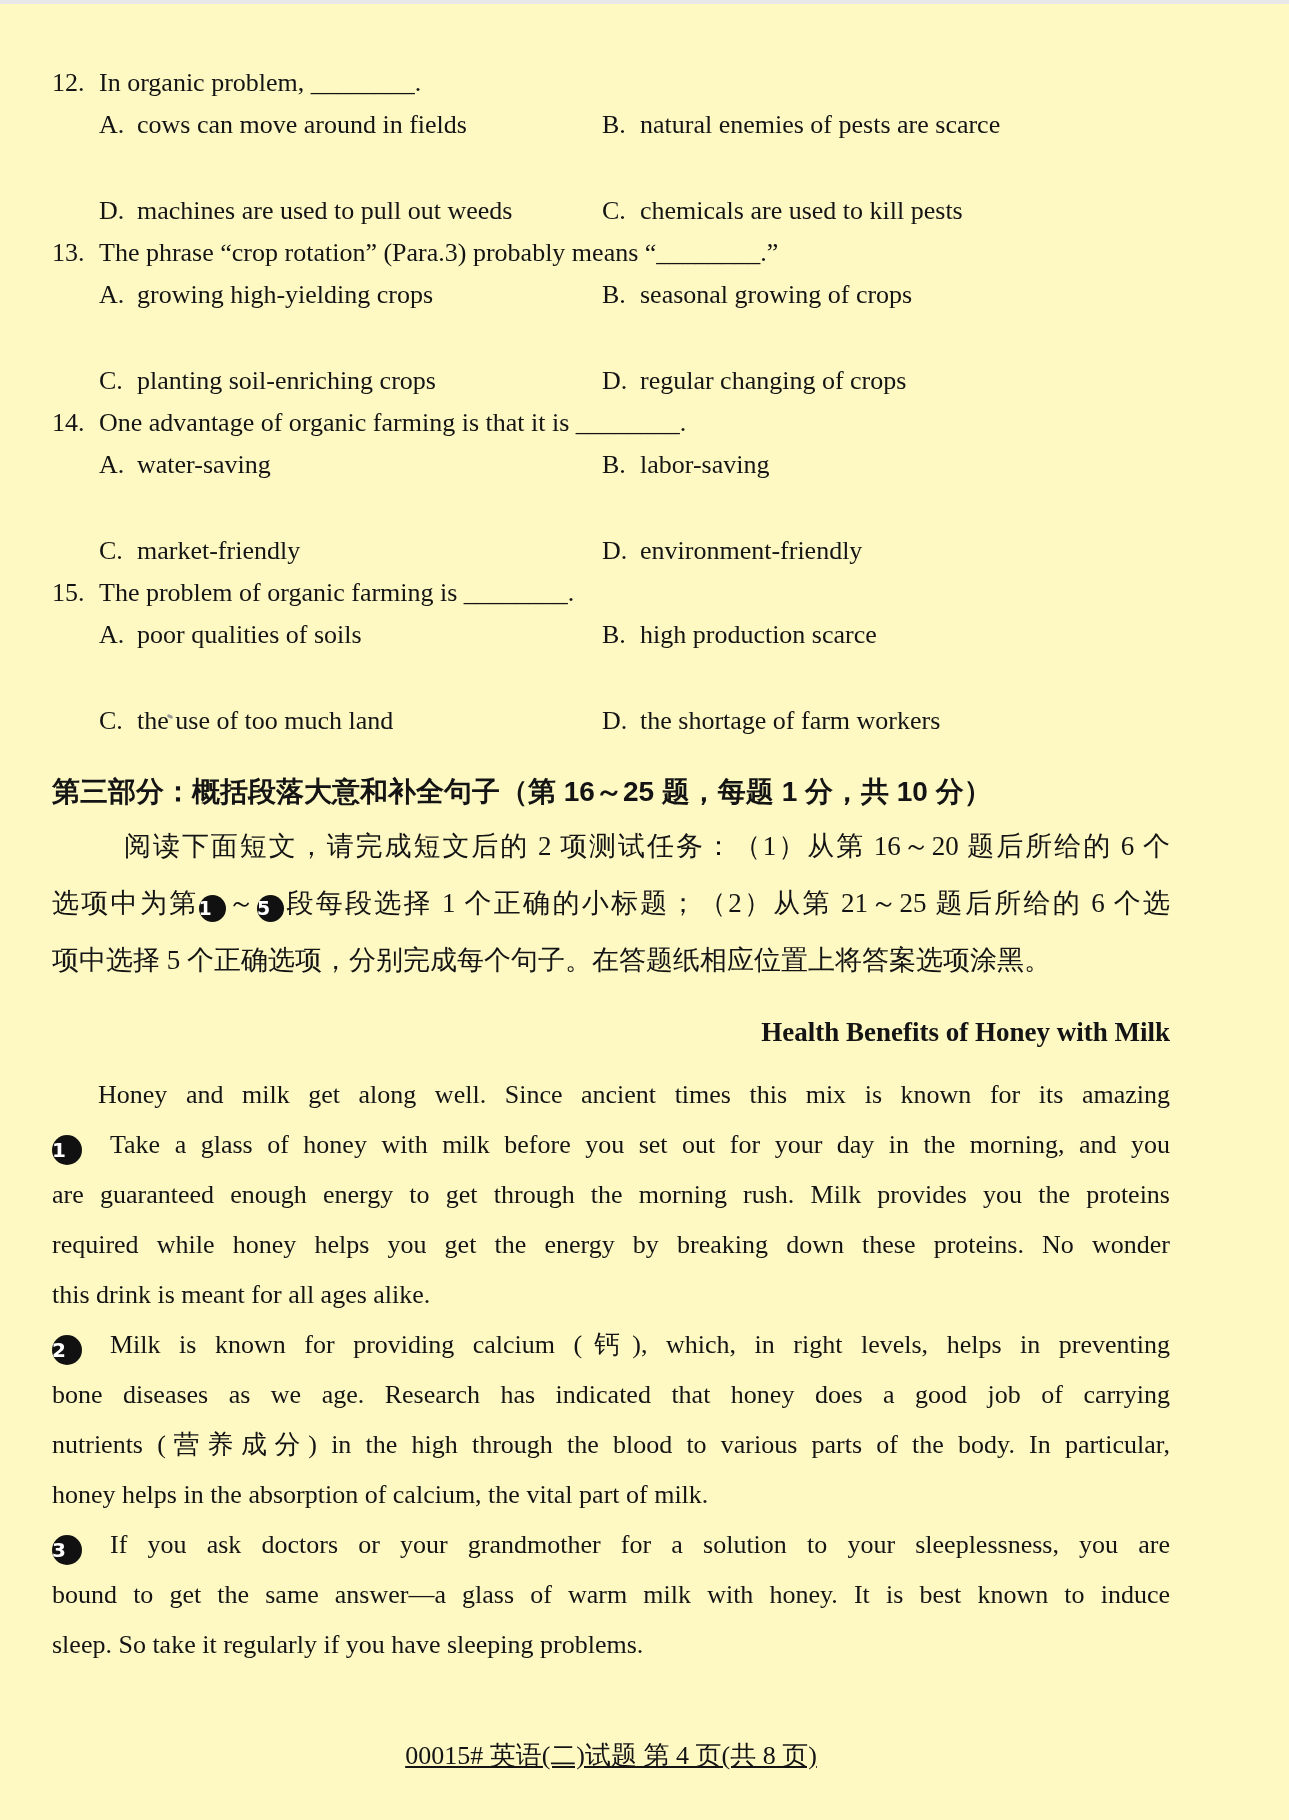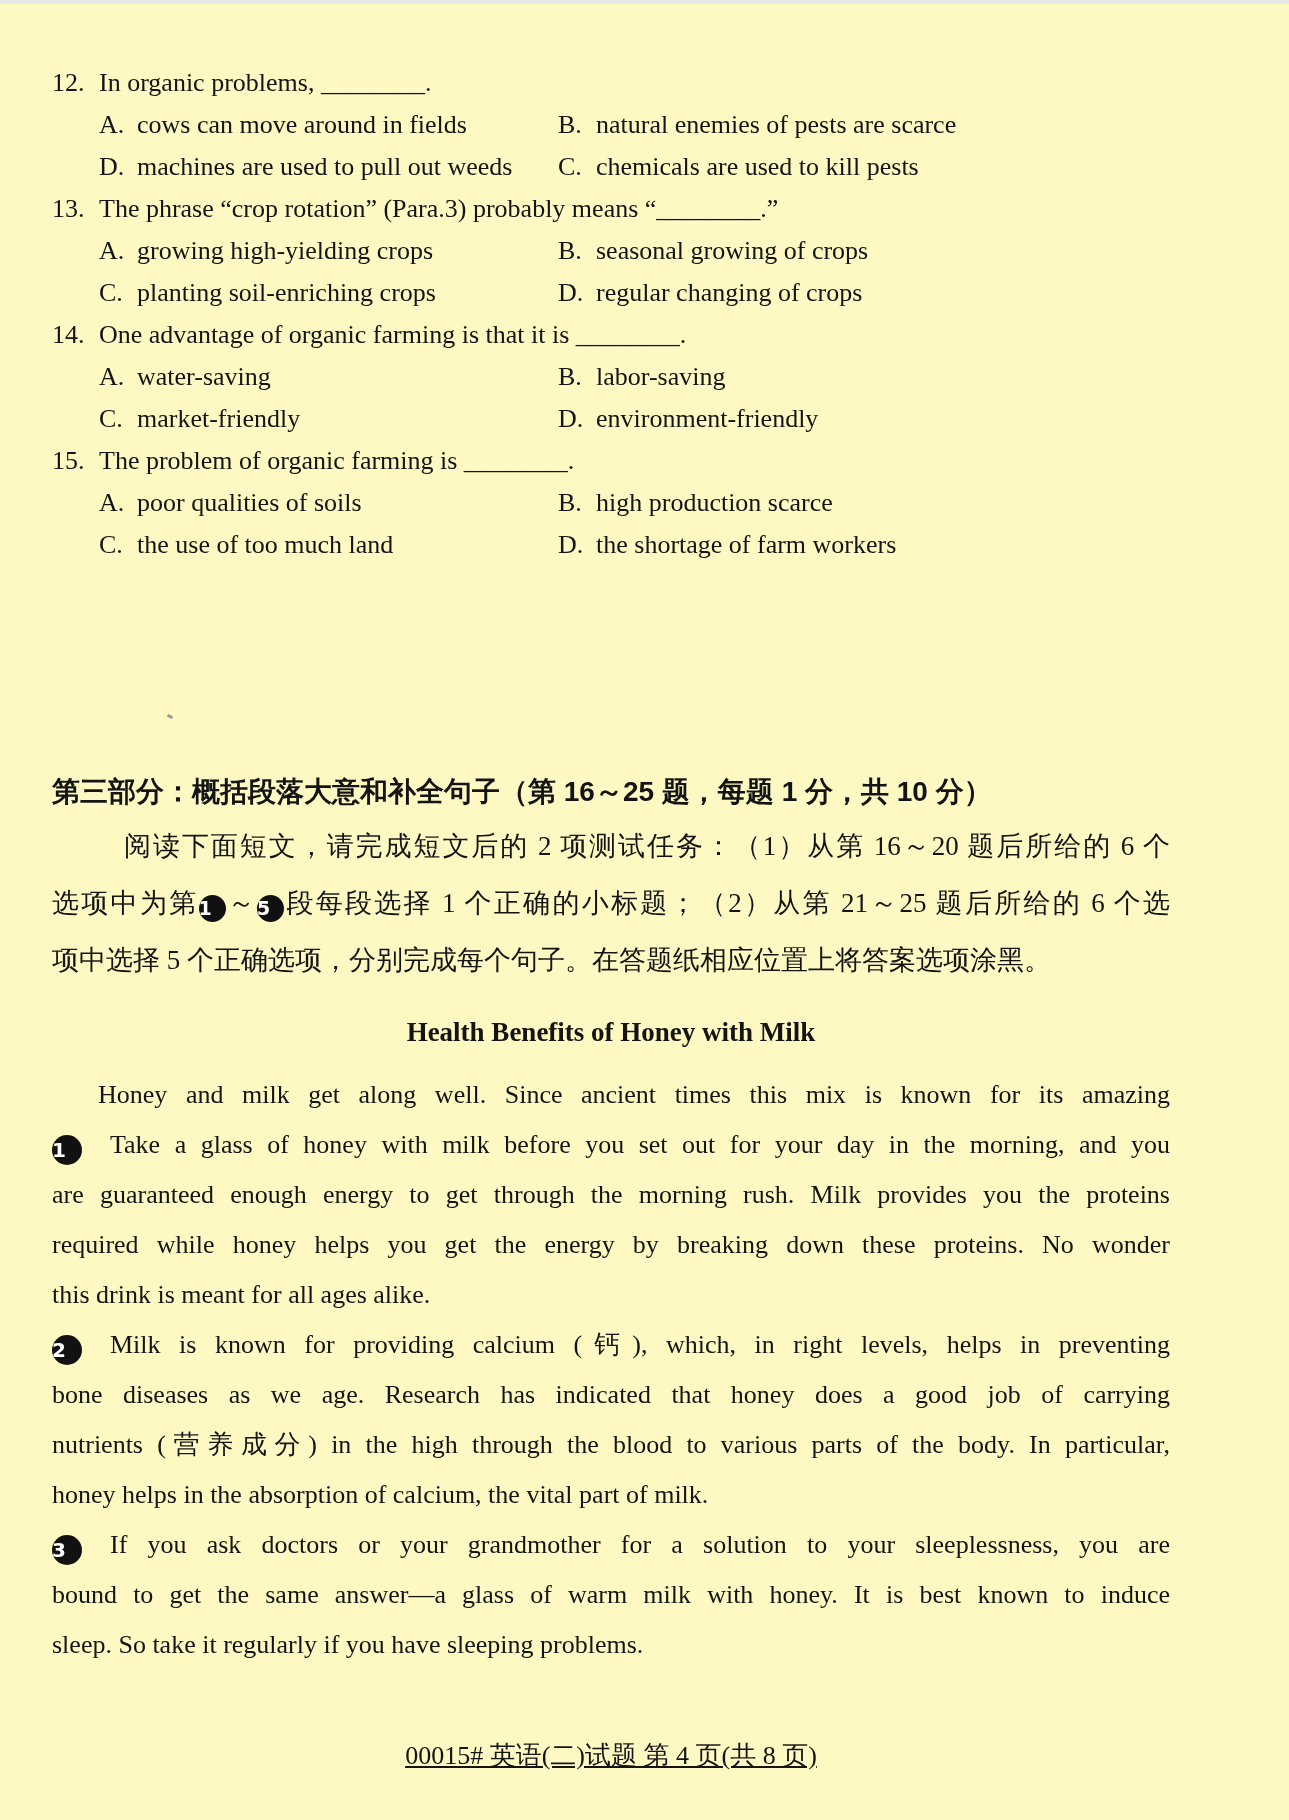--- a/index.html
+++ b/index.html
@@ -12,21 +12,21 @@
     margin:4px auto;
     overflow:hidden;
   }
   .content-col{position:absolute;left:52px;width:1118px;}
 
   
   #questions{top:58px;}
   .q{margin:0;}
   .q-stem{display:flex;line-height:42px;font-size:26px;}
   .q-num{flex:0 0 47px;}
-  .q-options{margin-left:47px;display:grid;grid-template-columns:459px auto;}
+  .q-options{margin-left:47px;display:grid;grid-template-columns:459px auto;gap:44px;}
   .opt{line-height:42px;font-size:26px;white-space:nowrap;}
   .opt-label{display:inline-block;min-width:30px;margin-right:8px;}
 
   
   #section3{top:768px;}
   .sec-heading{
     font-family:"Liberation Sans","DejaVu Sans",sans-serif;
     font-weight:700;font-size:28px;line-height:40px;margin-bottom:6px;
   }
   .cline{font-size:27px;line-height:57px;}
@@ -34,21 +34,21 @@
   .cline-indent{text-indent:0;padding-left:72px;}
   .cbadge{
     display:inline-block;width:27px;height:27px;line-height:27px;
     border-radius:50%;background:#111;color:#fff;text-align:center;
     font-size:19px;font-weight:bold;vertical-align:-3px;
     font-family:"DejaVu Sans",sans-serif;text-indent:0;
   }
 
   
   #passage{top:1008px;}
-  .p-title{text-align:center;font-weight:bold;font-size:27px;line-height:40px;}
+  .p-title{text-align:right;font-weight:bold;font-size:27px;line-height:40px;}
   .p-body{margin-top:18px;}
   .pl{font-size:26px;line-height:50px;}
   .jl{text-align:justify;text-align-last:justify;}
   .indent1{padding-left:46px;}
   .pbadge{
     display:inline-block;width:30px;height:30px;line-height:30px;
     border-radius:50%;background:#111;color:#fff;text-align:center;
     font-size:20px;font-weight:bold;vertical-align:-4px;margin-right:28px;
     font-family:"DejaVu Sans",sans-serif;
   }
@@ -62,21 +62,21 @@
 </head>
 <body>
 
 <div class="page">
 
   <div class="content-col" id="questions">
 
     <div class="q">
       <div class="q-stem">
         <span class="q-num">12.</span>
-        <span>In organic problems, ________.</span>
+        <span>In organic problem, ________.</span>
       </div>
       <div class="q-options">
         <div class="opt"><span class="opt-label">A.</span><span>cows can move around in fields</span></div>
         <div class="opt"><span class="opt-label">B.</span><span>natural enemies of pests are scarce</span></div>
         <div class="opt"><span class="opt-label">D.</span><span>machines are used to pull out weeds</span></div>
         <div class="opt"><span class="opt-label">C.</span><span>chemicals are used to kill pests</span></div>
       </div>
     </div>
 
     <div class="q">

